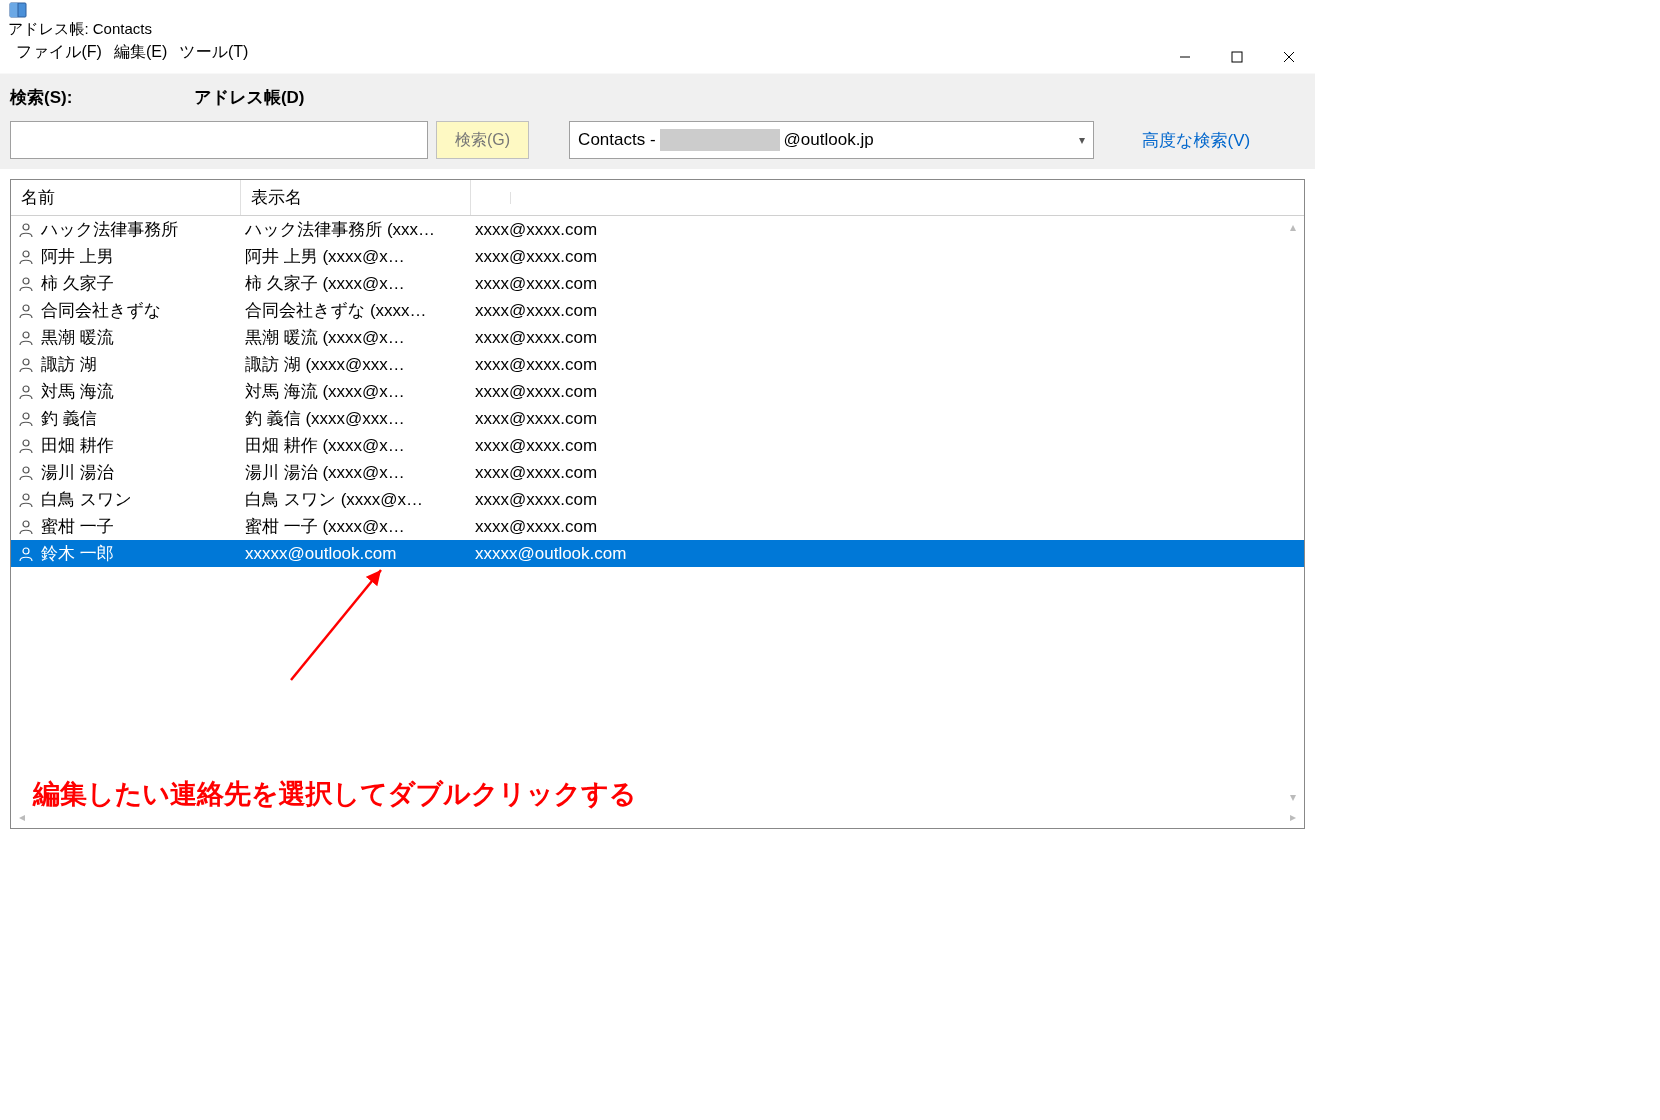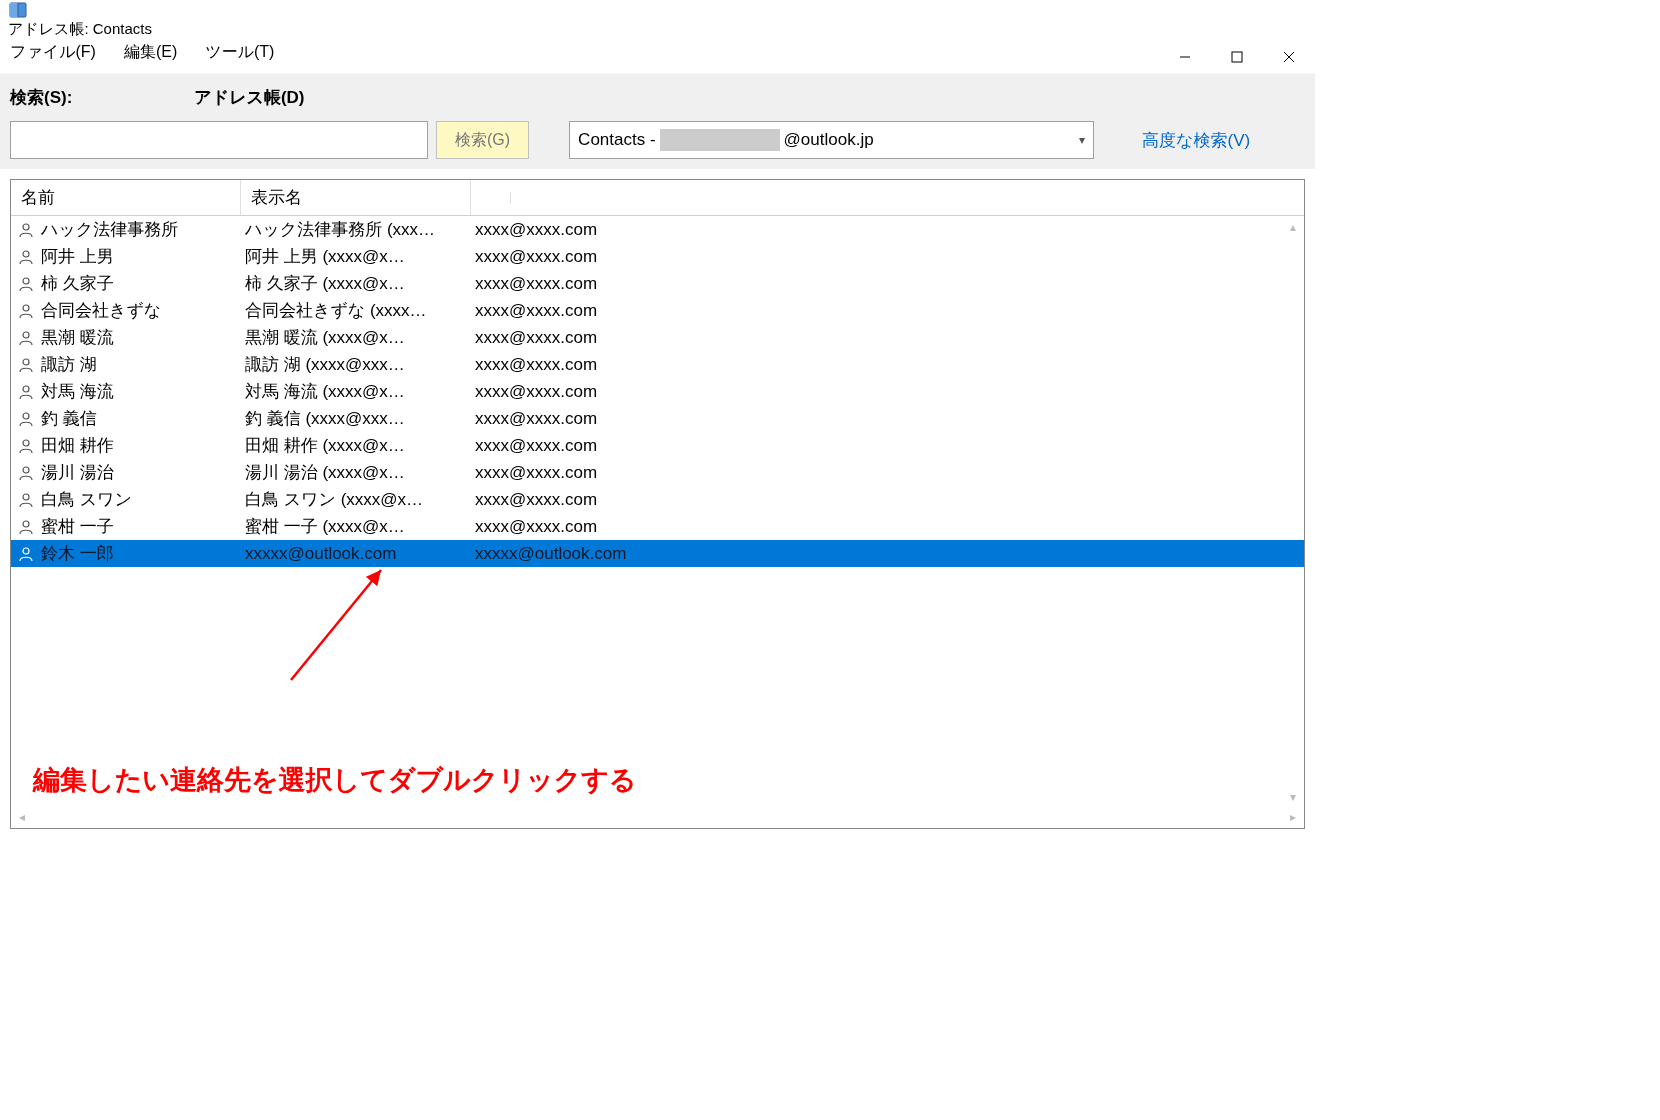--- a/index.html
+++ b/index.html
@@ -31,22 +31,22 @@
       display: flex;
     }
     .win-btn {
       width: 52px; height: 36px;
       display:flex; align-items:center; justify-content:center;
       font-size: 14px;
       color: #000;
     }
     .menubar {
       display: flex;
-      gap: 28px;
-      padding: 6px 10px 10px 10px;
+      gap: 12px;
+      padding: 6px 10px 10px 16px;
       font-size: 16px;
     }
     .toolbar-area {
       background: #f0f0f0;
       padding: 12px 10px 10px 10px;
       border-top: 1px solid #f8f8f8;
     }
     .toolbar-row1 {
       display: flex;
       align-items: center;
@@ -89,42 +89,42 @@
     .col-h { padding: 6px 10px; border-right:1px solid #e0e0e0; }
     .col-name { width:230px; }
     .col-disp { width:230px; }
     .col-email { width:265px; }
     .col-spare { width:40px; }
     .list-body { position:relative; }
     .row {
       display:flex; align-items:center; height:27px; font-size:17px;
       padding-left:4px;
     }
-    .row.selected { background:#0078d7; color:#0f172a; }
+    .row.selected { background:#0078d7; color:#ffffff; }
     .person-icon { width:22px; display:flex; justify-content:center; }
     .person-icon svg circle, .person-icon svg path { stroke:#555; fill:none; }
     .row.selected .person-icon svg circle, .row.selected .person-icon svg path { stroke:#fff; }
     .c-name { width:208px; white-space:nowrap; overflow:hidden; padding-left:4px; }
     .c-disp { width:230px; white-space:nowrap; overflow:hidden; }
     .c-email { flex:1; white-space:nowrap; overflow:hidden; }
     .scroll-up, .scroll-down {
       position:absolute; right:2px; width:18px; height:18px;
       color:#bbb; font-size:12px; display:flex; align-items:center; justify-content:center;
     }
     .scroll-up { top:38px; }
     .scroll-down { bottom:22px; }
     .hscroll-l, .hscroll-r {
       position:absolute; bottom:2px; width:18px; height:18px;
       color:#bbb; font-size:12px; display:flex; align-items:center; justify-content:center;
     }
     .hscroll-l { left:2px; }
     .hscroll-r { right:2px; }
     .annotation {
       position:absolute; color:#ff0000; font-size:27px; font-weight:bold;
-      left:22px; top:582px;
+      left:22px; top:596px;
     }
     .arrow {
       position:absolute;
     }
   </style>
 </head>
 <body>
 
 <div class="titlebar">
   <span class="titlebar-icon">

